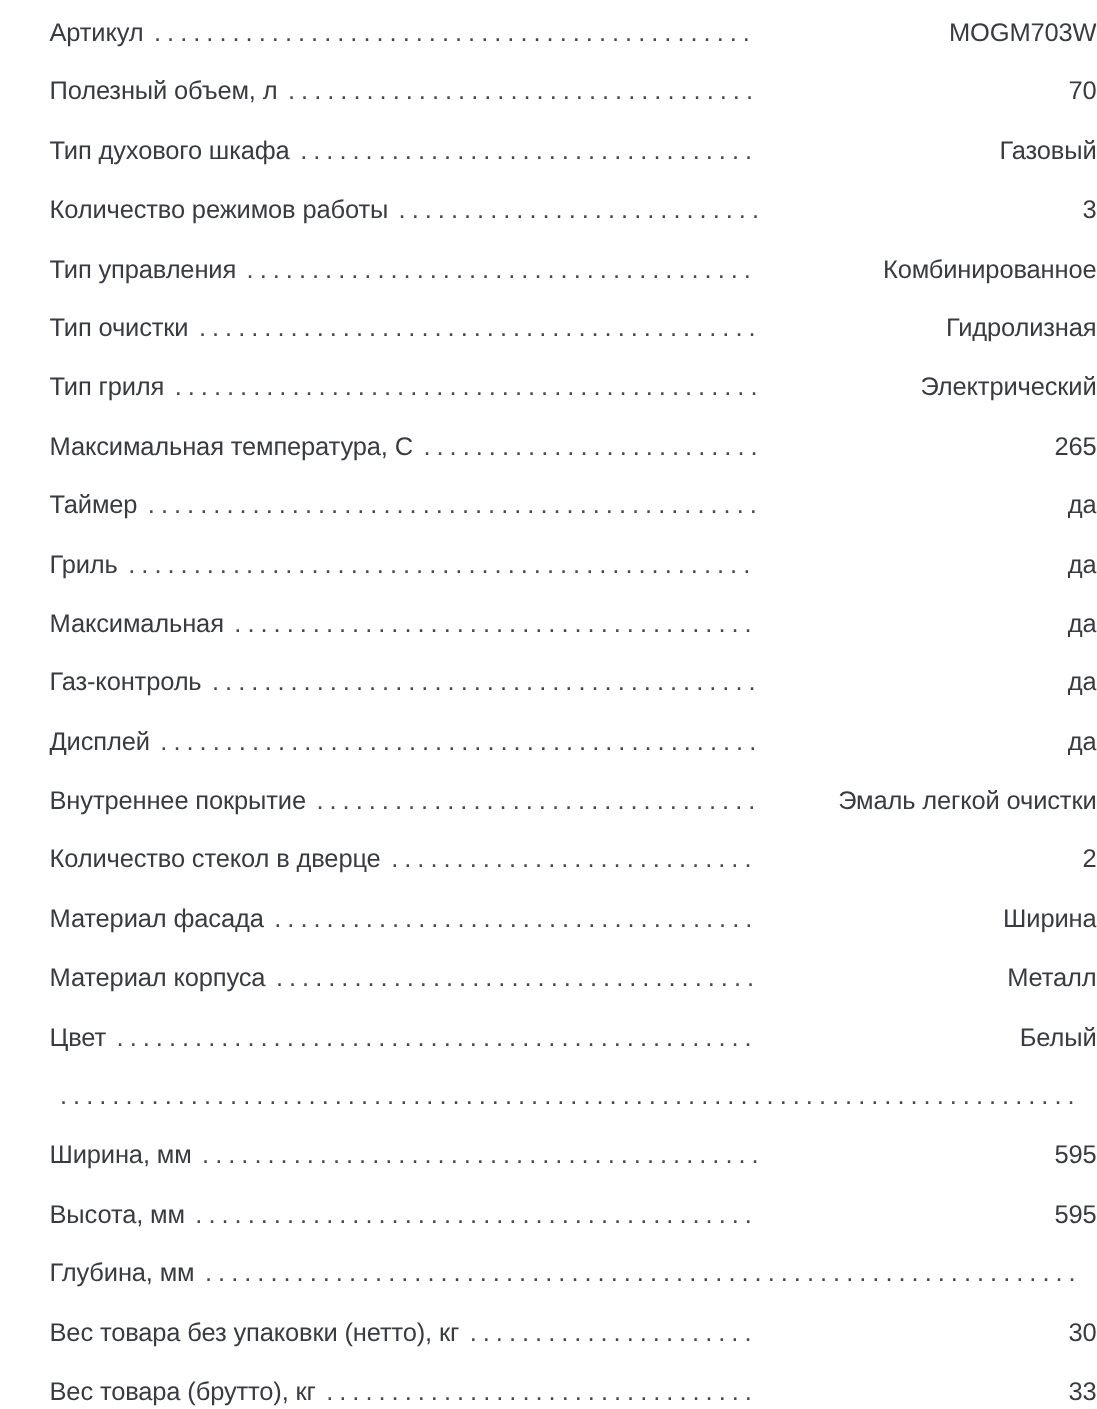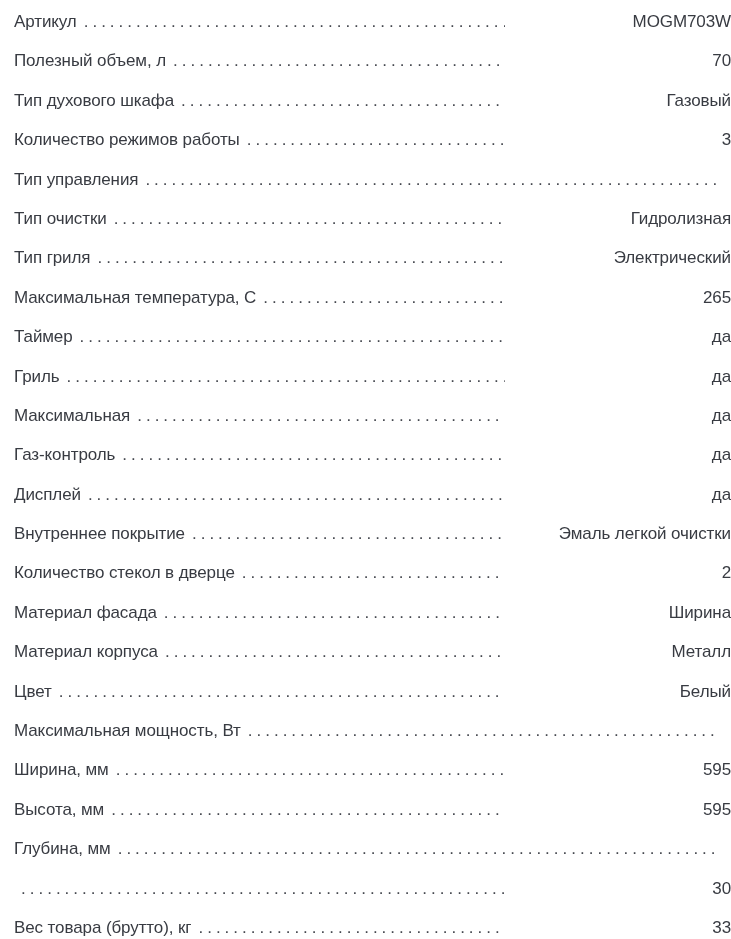--- a/index.html
+++ b/index.html
@@ -23,20 +23,21 @@
     padding: 2px 0 0 14px;
     width: 731px;
   }
   .spec-row {
     display: flex;
     align-items: flex-start;
     height: 39.4px;
     font-size: 17px;
     line-height: 39.4px;
     color: var(--text-color);
+    margin-left: 19px;
   }
   .spec-label {
     flex: 0 0 auto;
     white-space: nowrap;
     letter-spacing: -0.1px;
   }
   .leader {
     flex: 1 1 auto;
     min-width: 0;
     overflow: hidden;
@@ -76,20 +77,21 @@
 
   <div class="spec-row">
     <span class="spec-label">Количество режимов работы</span>
     <span class="leader" aria-hidden="true">........................................................................................................................................................................................................</span>
     <span class="spec-value">3</span>
   </div>
 
   <div class="spec-row">
     <span class="spec-label">Тип управления</span>
     <span class="leader" aria-hidden="true">........................................................................................................................................................................................................</span>
+    <span class="spec-value">Комбинированное</span>
   </div>
 
   <div class="spec-row">
     <span class="spec-label">Тип очистки</span>
     <span class="leader" aria-hidden="true">........................................................................................................................................................................................................</span>
     <span class="spec-value">Гидролизная</span>
   </div>
 
   <div class="spec-row">
     <span class="spec-label">Тип гриля</span>
@@ -157,21 +159,20 @@
     <span class="spec-value">Металл</span>
   </div>
 
   <div class="spec-row">
     <span class="spec-label">Цвет</span>
     <span class="leader" aria-hidden="true">........................................................................................................................................................................................................</span>
     <span class="spec-value">Белый</span>
   </div>
 
   <div class="spec-row">
-    <span class="spec-label">Максимальная мощность, Вт</span>
     <span class="leader" aria-hidden="true">........................................................................................................................................................................................................</span>
   </div>
 
   <div class="spec-row">
     <span class="spec-label">Ширина, мм</span>
     <span class="leader" aria-hidden="true">........................................................................................................................................................................................................</span>
     <span class="spec-value">595</span>
   </div>
 
   <div class="spec-row">
@@ -179,20 +180,21 @@
     <span class="leader" aria-hidden="true">........................................................................................................................................................................................................</span>
     <span class="spec-value">595</span>
   </div>
 
   <div class="spec-row">
     <span class="spec-label">Глубина, мм</span>
     <span class="leader" aria-hidden="true">........................................................................................................................................................................................................</span>
   </div>
 
   <div class="spec-row">
+    <span class="spec-label">Вес товара без упаковки (нетто), кг</span>
     <span class="leader" aria-hidden="true">........................................................................................................................................................................................................</span>
     <span class="spec-value">30</span>
   </div>
 
   <div class="spec-row">
     <span class="spec-label">Вес товара (брутто), кг</span>
     <span class="leader" aria-hidden="true">........................................................................................................................................................................................................</span>
     <span class="spec-value">33</span>
   </div>
 </div>

